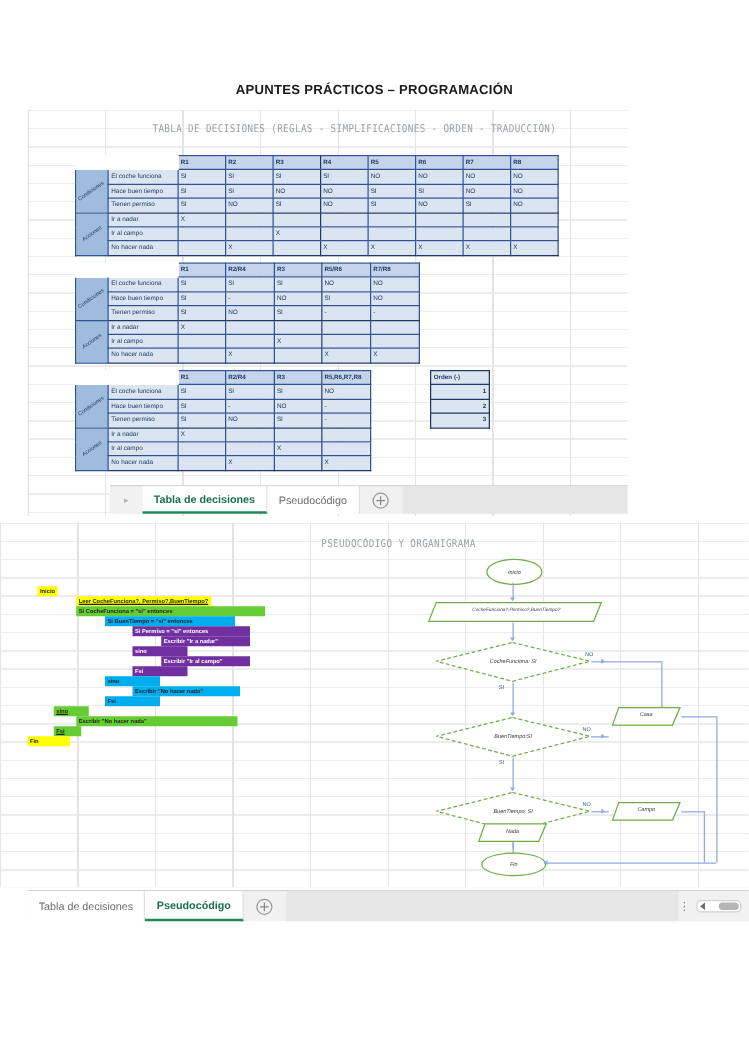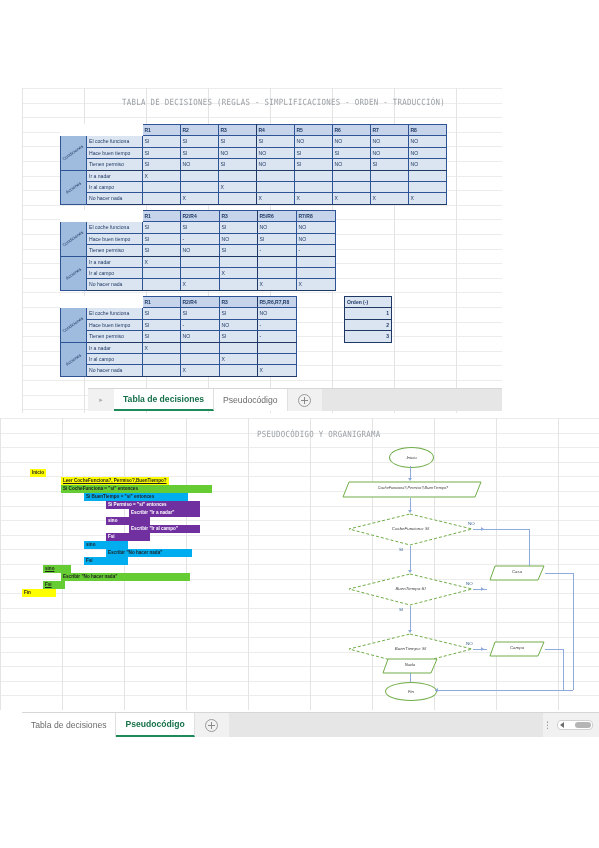--- a/index.html
+++ b/index.html
@@ -99,20 +99,21 @@
   .arrow-r{position:absolute;width:0;height:0;border-top:2.2px solid transparent;
     border-bottom:2.2px solid transparent;border-left:3.2px solid #8faadc;}
   .arrow-l{position:absolute;width:0;height:0;border-top:2.2px solid transparent;
     border-bottom:2.2px solid transparent;border-right:3.2px solid #8faadc;}
 </style>
 </head>
 <body>
 
 <div class="page">
 
+  <div class="doc-title">APUNTES PRÁCTICOS – PROGRAMACIÓN</div>
 
   <div class="sheet" style="left:22px;top:88px;width:480px;height:325px;">
     <div class="gridlines"></div>
 
     <div class="sheet-heading" style="left:100px;top:10px;">TABLA DE DECISIONES (REGLAS - SIMPLIFICACIONES - ORDEN - TRADUCCIÓN)</div>
 
     <table class="dt" style="left:38px;top:36px;width:383px;">
       <colgroup>
         <col style="width:26px">
           <col style="width:56px">

